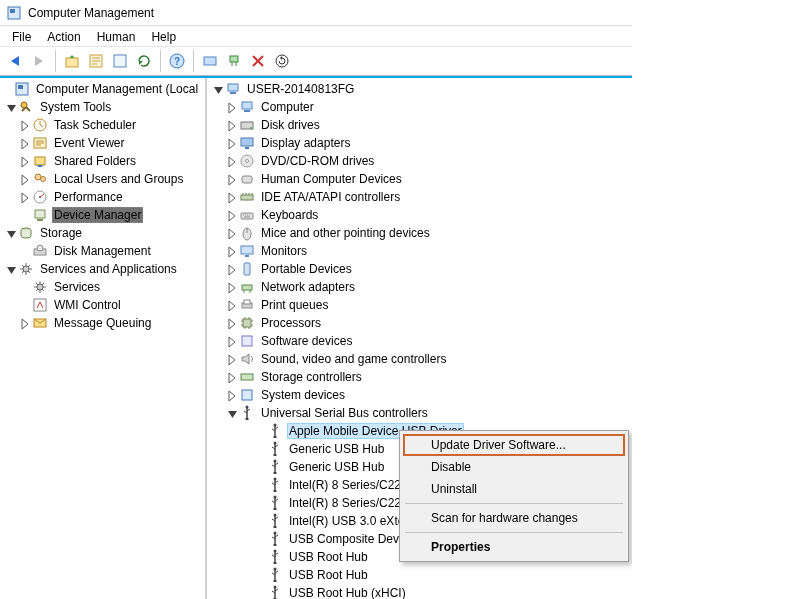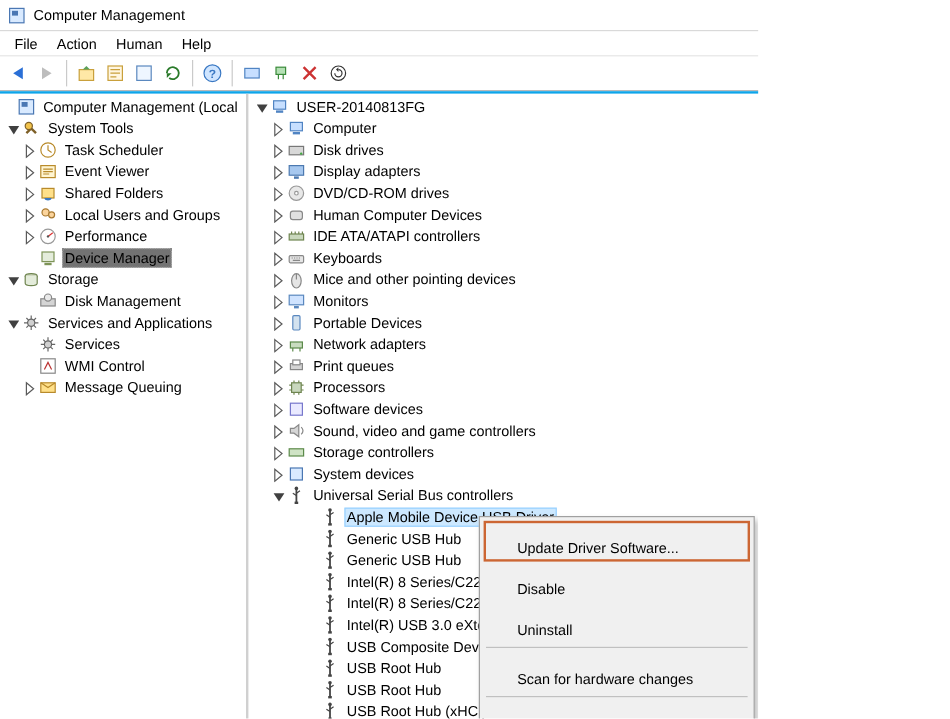--- a/index.html
+++ b/index.html
@@ -34,21 +34,21 @@
   .row .lbl { padding: 0 2px; }
   .row.selected-gray .lbl { background: #737373; border: 1px dotted #888; padding: 0 1px; }
   .row.selected-blue .lbl { background: #cce8ff; border: 1px solid #99d1ff; padding: 0 1px; }
   .indent { display:inline-block; }
 
   
   .ctxmenu {
     position: absolute; background: #f0f0f0; border: 1px solid #a0a0a0;
     box-shadow: 3px 3px 5px rgba(0,0,0,0.25); padding: 3px 3px; z-index: 20; width: 230px;
   }
-  .ctxmenu .mitem { padding: 16px 18px 4px 28px; white-space: nowrap; cursor: default; }
+  .ctxmenu .mitem { padding: 4px 18px 4px 28px; white-space: nowrap; cursor: default; }
   .ctxmenu .mitem.highlight { outline: 2px solid #c63; outline-offset: -2px; }
   .ctxmenu .msep { height: 1px; background: #c0c0c0; margin: 3px 2px; }
   .ctxmenu .mitem.bold { font-weight: bold; }
 
   
   svg { display: block; }
 </style>
 </head>
 <body>
 

